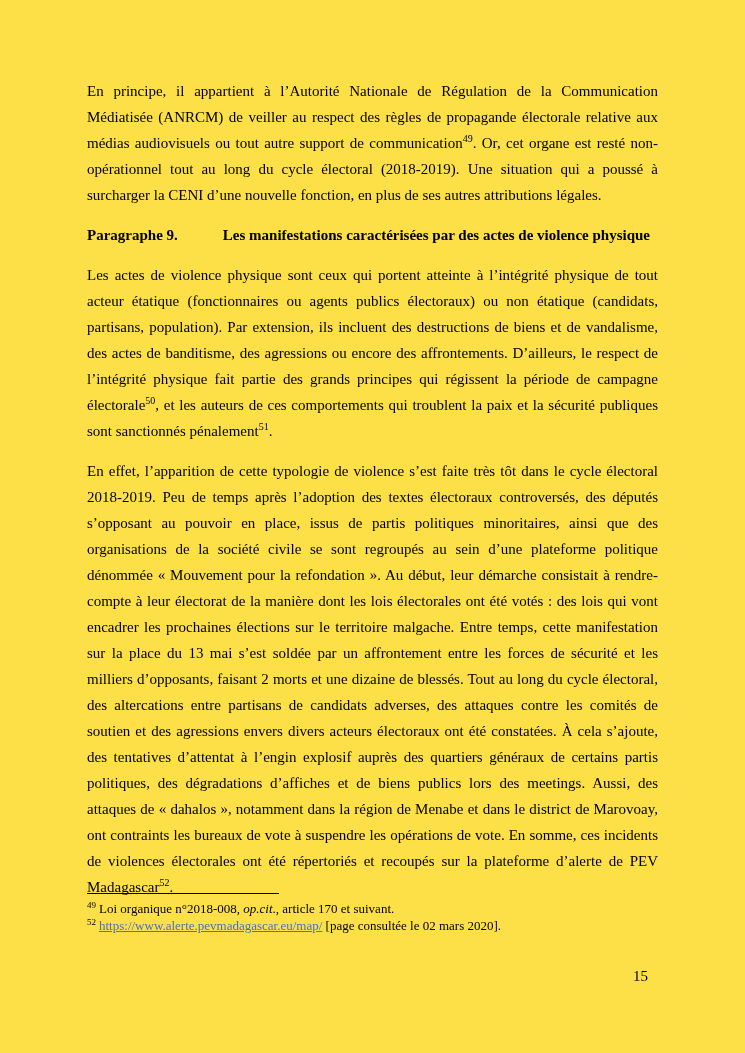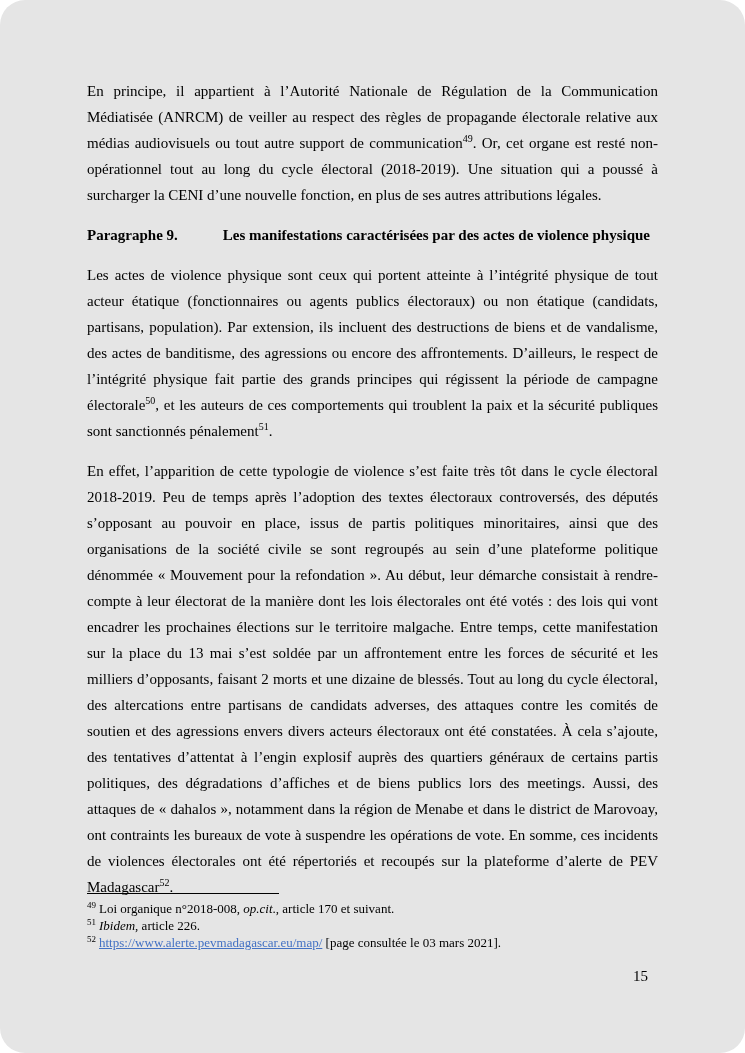--- a/index.html
+++ b/index.html
@@ -4,26 +4,25 @@
 <style>
   html, body {
     margin: 0;
     padding: 0;
     background: #ffffff;
   }
   .page {
     position: relative;
     width: 745px;
     height: 1053px;
-    background: #e5e5e5;
+    background: #fde047;
     font-family: "Liberation Serif", serif;
     color: #000000;
     overflow: hidden;
     box-sizing: border-box;
-    border-radius: 25px;
   }
   .content {
     position: absolute;
     left: 87px;
     right: 87px;
     top: 78px;
   }
   .body-par {
     font-size: 15px;
     line-height: 26px;
@@ -99,24 +98,21 @@
   </div>
 
   <div class="footnotes">
     <div class="fn-rule"></div>
 
     <div class="footnote">
       <sup class="fn-marker">49</sup><span><span>Loi organique n°2018-008, </span><em>op.cit</em><span>., article 170 et suivant.</span></span>
     </div>
 
 
-    <div class="footnote">
-      <sup class="fn-marker">51</sup><span><em>Ibidem</em><span>, article 226.</span></span>
-    </div>
 
     <div class="footnote">
-      <sup class="fn-marker">52</sup><span><a class="link" href="#">https://www.alerte.pevmadagascar.eu/map/</a><span> [page consultée le 03 mars 2021].</span></span>
+      <sup class="fn-marker">52</sup><span><a class="link" href="#">https://www.alerte.pevmadagascar.eu/map/</a><span> [page consultée le 02 mars 2020].</span></span>
     </div>
   </div>
 
   <div class="page-number">15</div>
 
 </div>
 
 </body></html>

